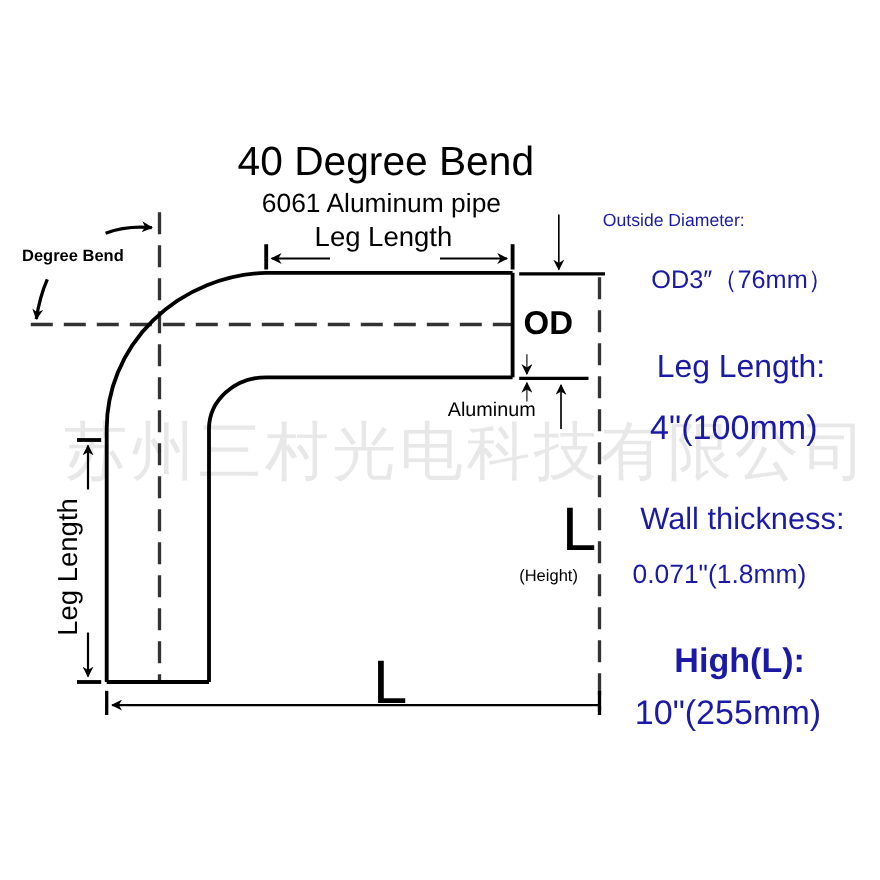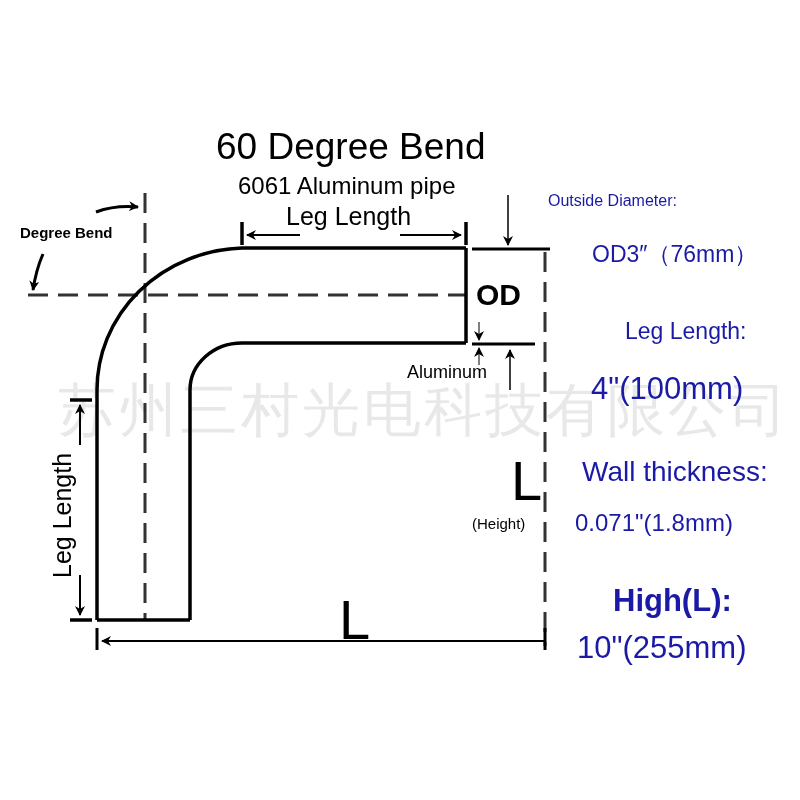--- a/index.html
+++ b/index.html
@@ -63,32 +63,32 @@
 
   <g stroke="#000" stroke-width="2" fill="none">
     <line x1="97" y1="628" x2="97" y2="650" stroke-width="3"></line>
     <line x1="545" y1="628" x2="545" y2="650" stroke-width="3"></line>
     <line x1="545" y1="641" x2="102" y2="641" marker-end="url(#ah)"></line>
   </g>
 </svg>
 
 <div class="watermark">苏州三村光电科技有限公司</div>
 
-<div class="t black" style="left:216px; top:128px; font-size:37px;">60 Degree Bend</div>
+<div class="t black" style="left:216px; top:128px; font-size:37px;">40 Degree Bend</div>
 <div class="t black" style="left:238px; top:174px; font-size:24px;">6061 Aluminum pipe</div>
 <div class="t black" style="left:286px; top:204px; font-size:25px;">Leg Length</div>
 
 <div class="t black" style="left:20px; top:225px; font-size:15px;font-weight:bold;">Degree Bend</div>
 <div class="t black" style="left:476px; top:280px; font-size:30px; font-weight:bold;">OD</div>
 <div class="t black" style="left:407px; top:363px; font-size:18px;">Aluminum</div>
 <div class="t black" style="left:511px; top:453px; font-size:56px;">L</div>
 <div class="t black" style="left:472px; top:516px; font-size:15px;">(Height)</div>
 <div class="t black" style="left:339px; top:592px; font-size:56px;">L</div>
 <div class="t black" style="left:50px; top:578px; font-size:25px; transform-origin:0 0; transform:rotate(-90deg);">Leg Length</div>
 
 <div class="t blue" style="left:548px; top:193px; font-size:16px;">Outside Diameter:</div>
 <div class="t blue" style="left:592px; top:243px; font-size:23px;">OD3″（76mm）</div>
-<div class="t blue" style="left:597px; top:320px; font-size:23px;margin-left:28px;">Leg Length:</div>
+<div class="t blue" style="left:597px; top:320px; font-size:29px;">Leg Length:</div>
 <div class="t blue" style="left:591px; top:373px; font-size:31px;">4"(100mm)</div>
 <div class="t blue" style="left:582px; top:458px; font-size:28px;">Wall thickness:</div>
 <div class="t blue" style="left:575px; top:511px; font-size:24px;">0.071"(1.8mm)</div>
 <div class="t blue" style="left:613px; top:585px; font-size:31px;font-weight:bold;">High(L):</div>
 <div class="t blue" style="left:577px; top:632px; font-size:31px;">10"(255mm)</div>
 
 </body></html>

